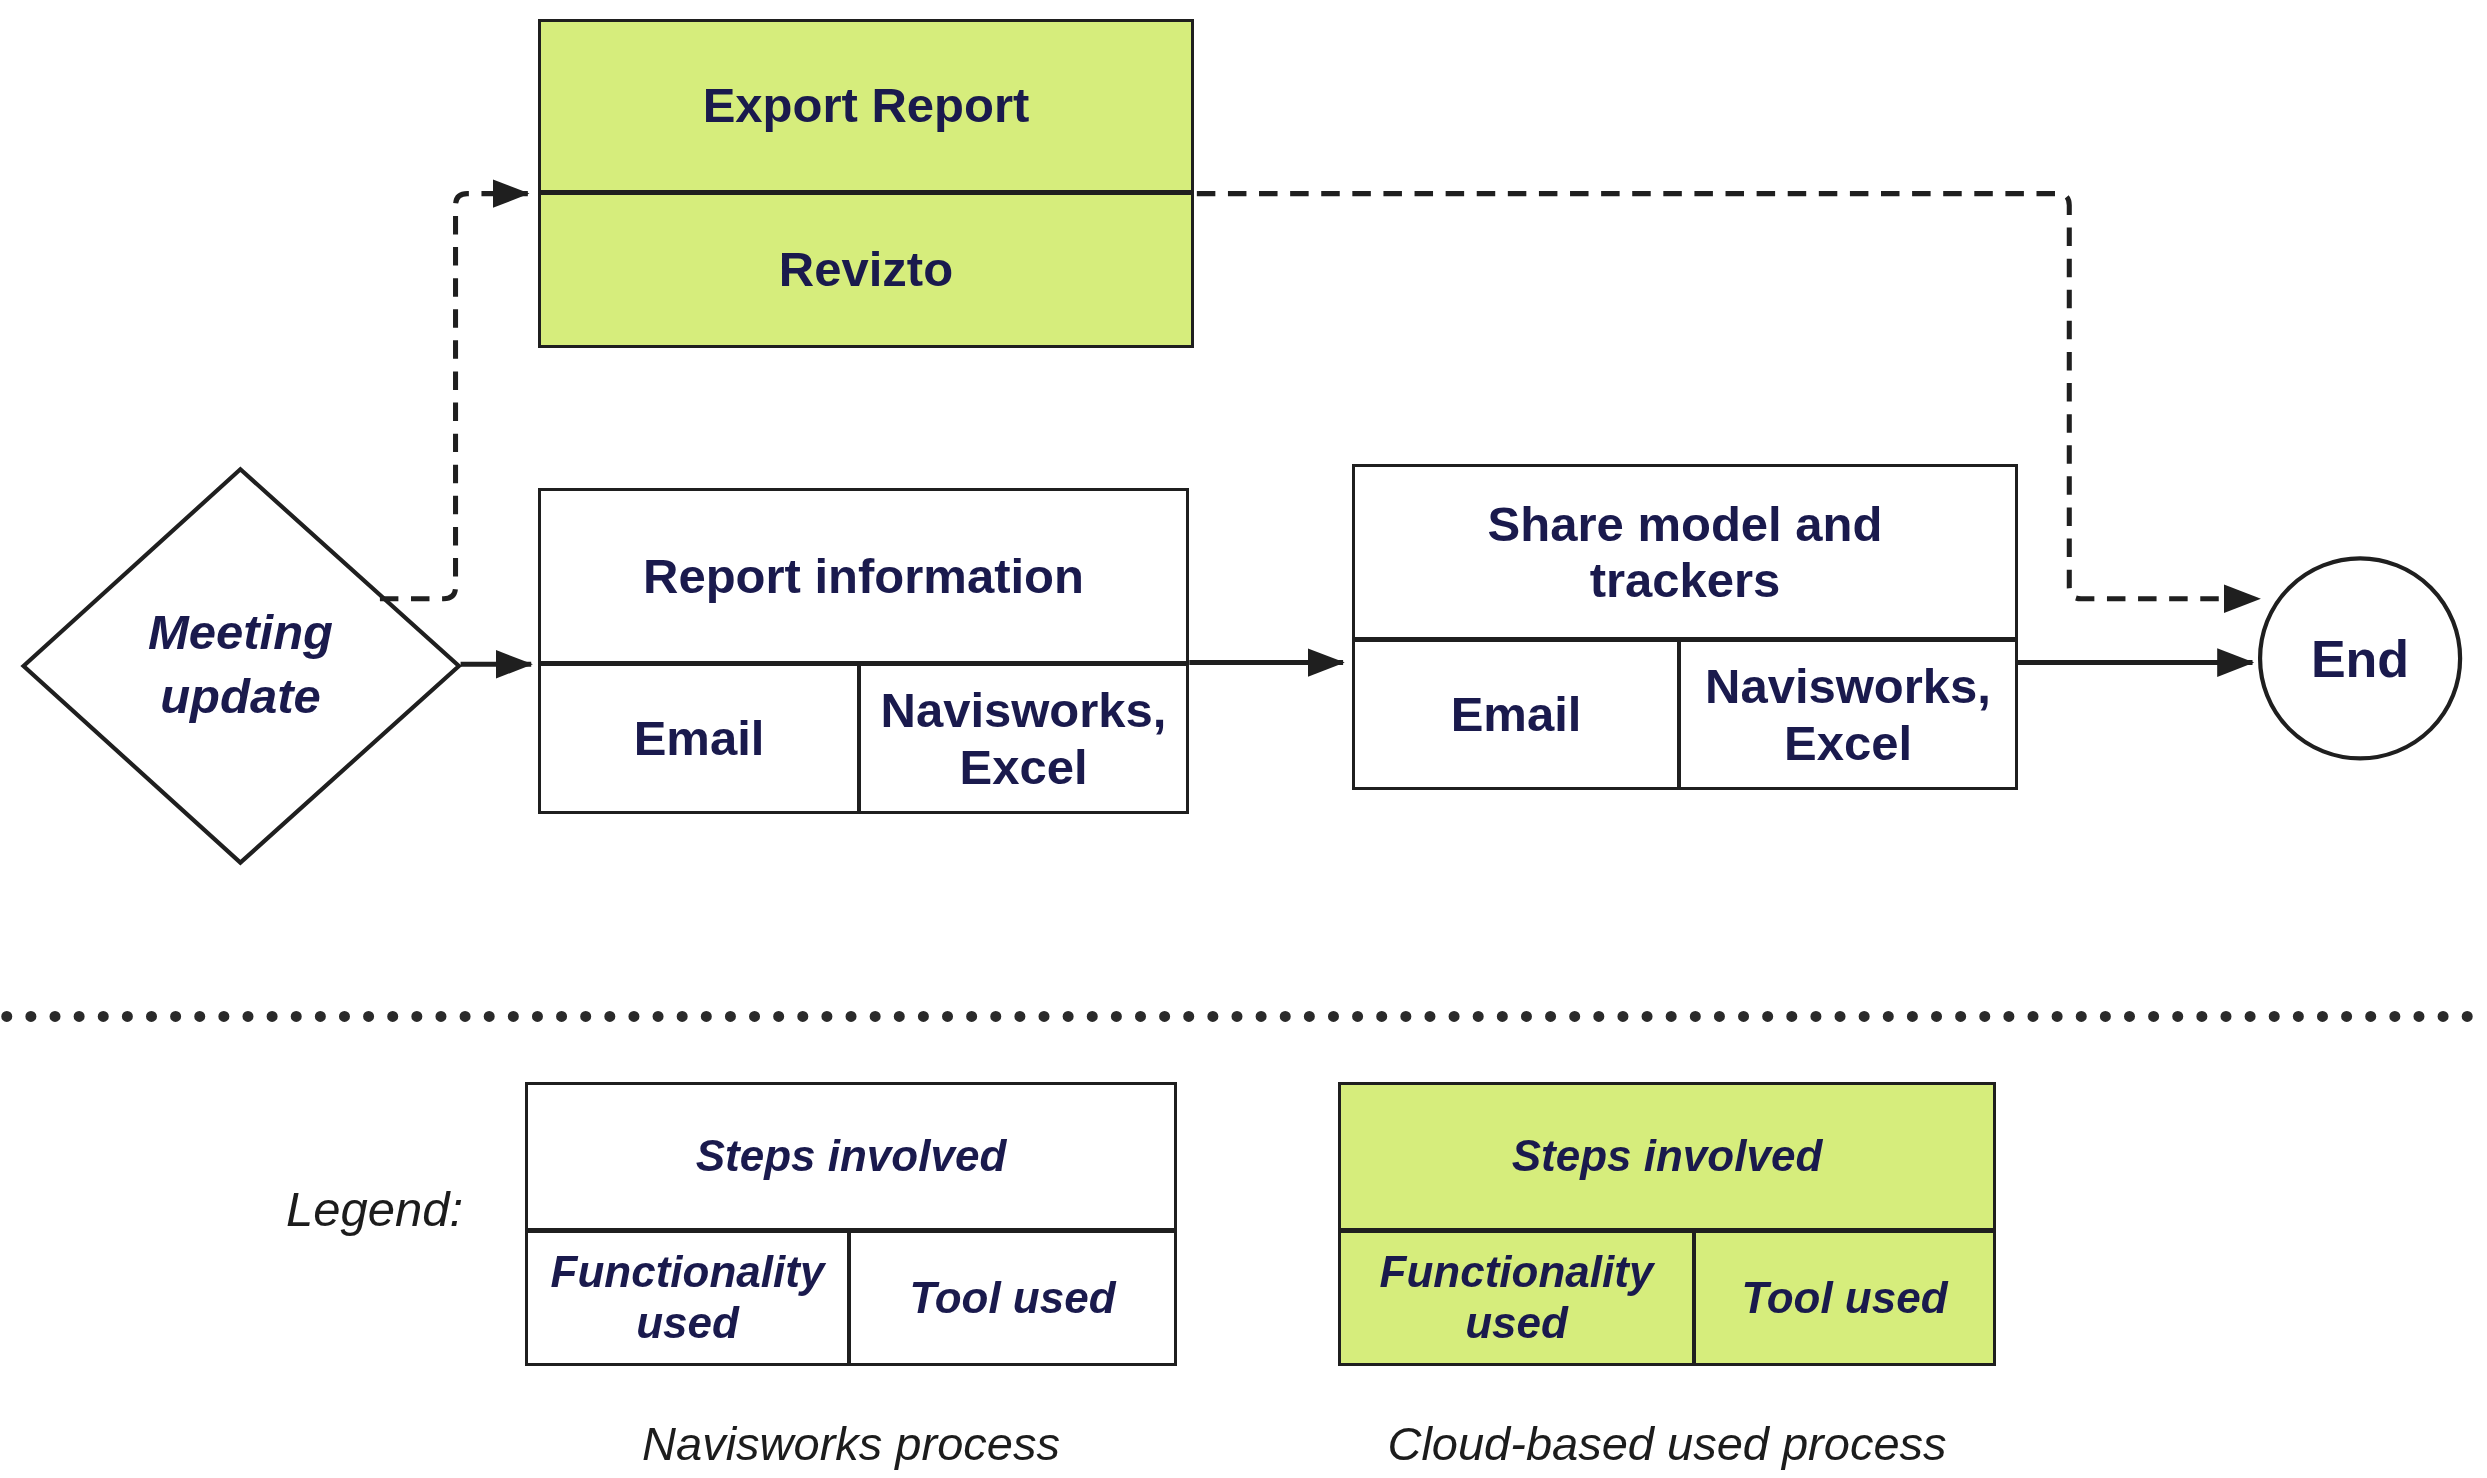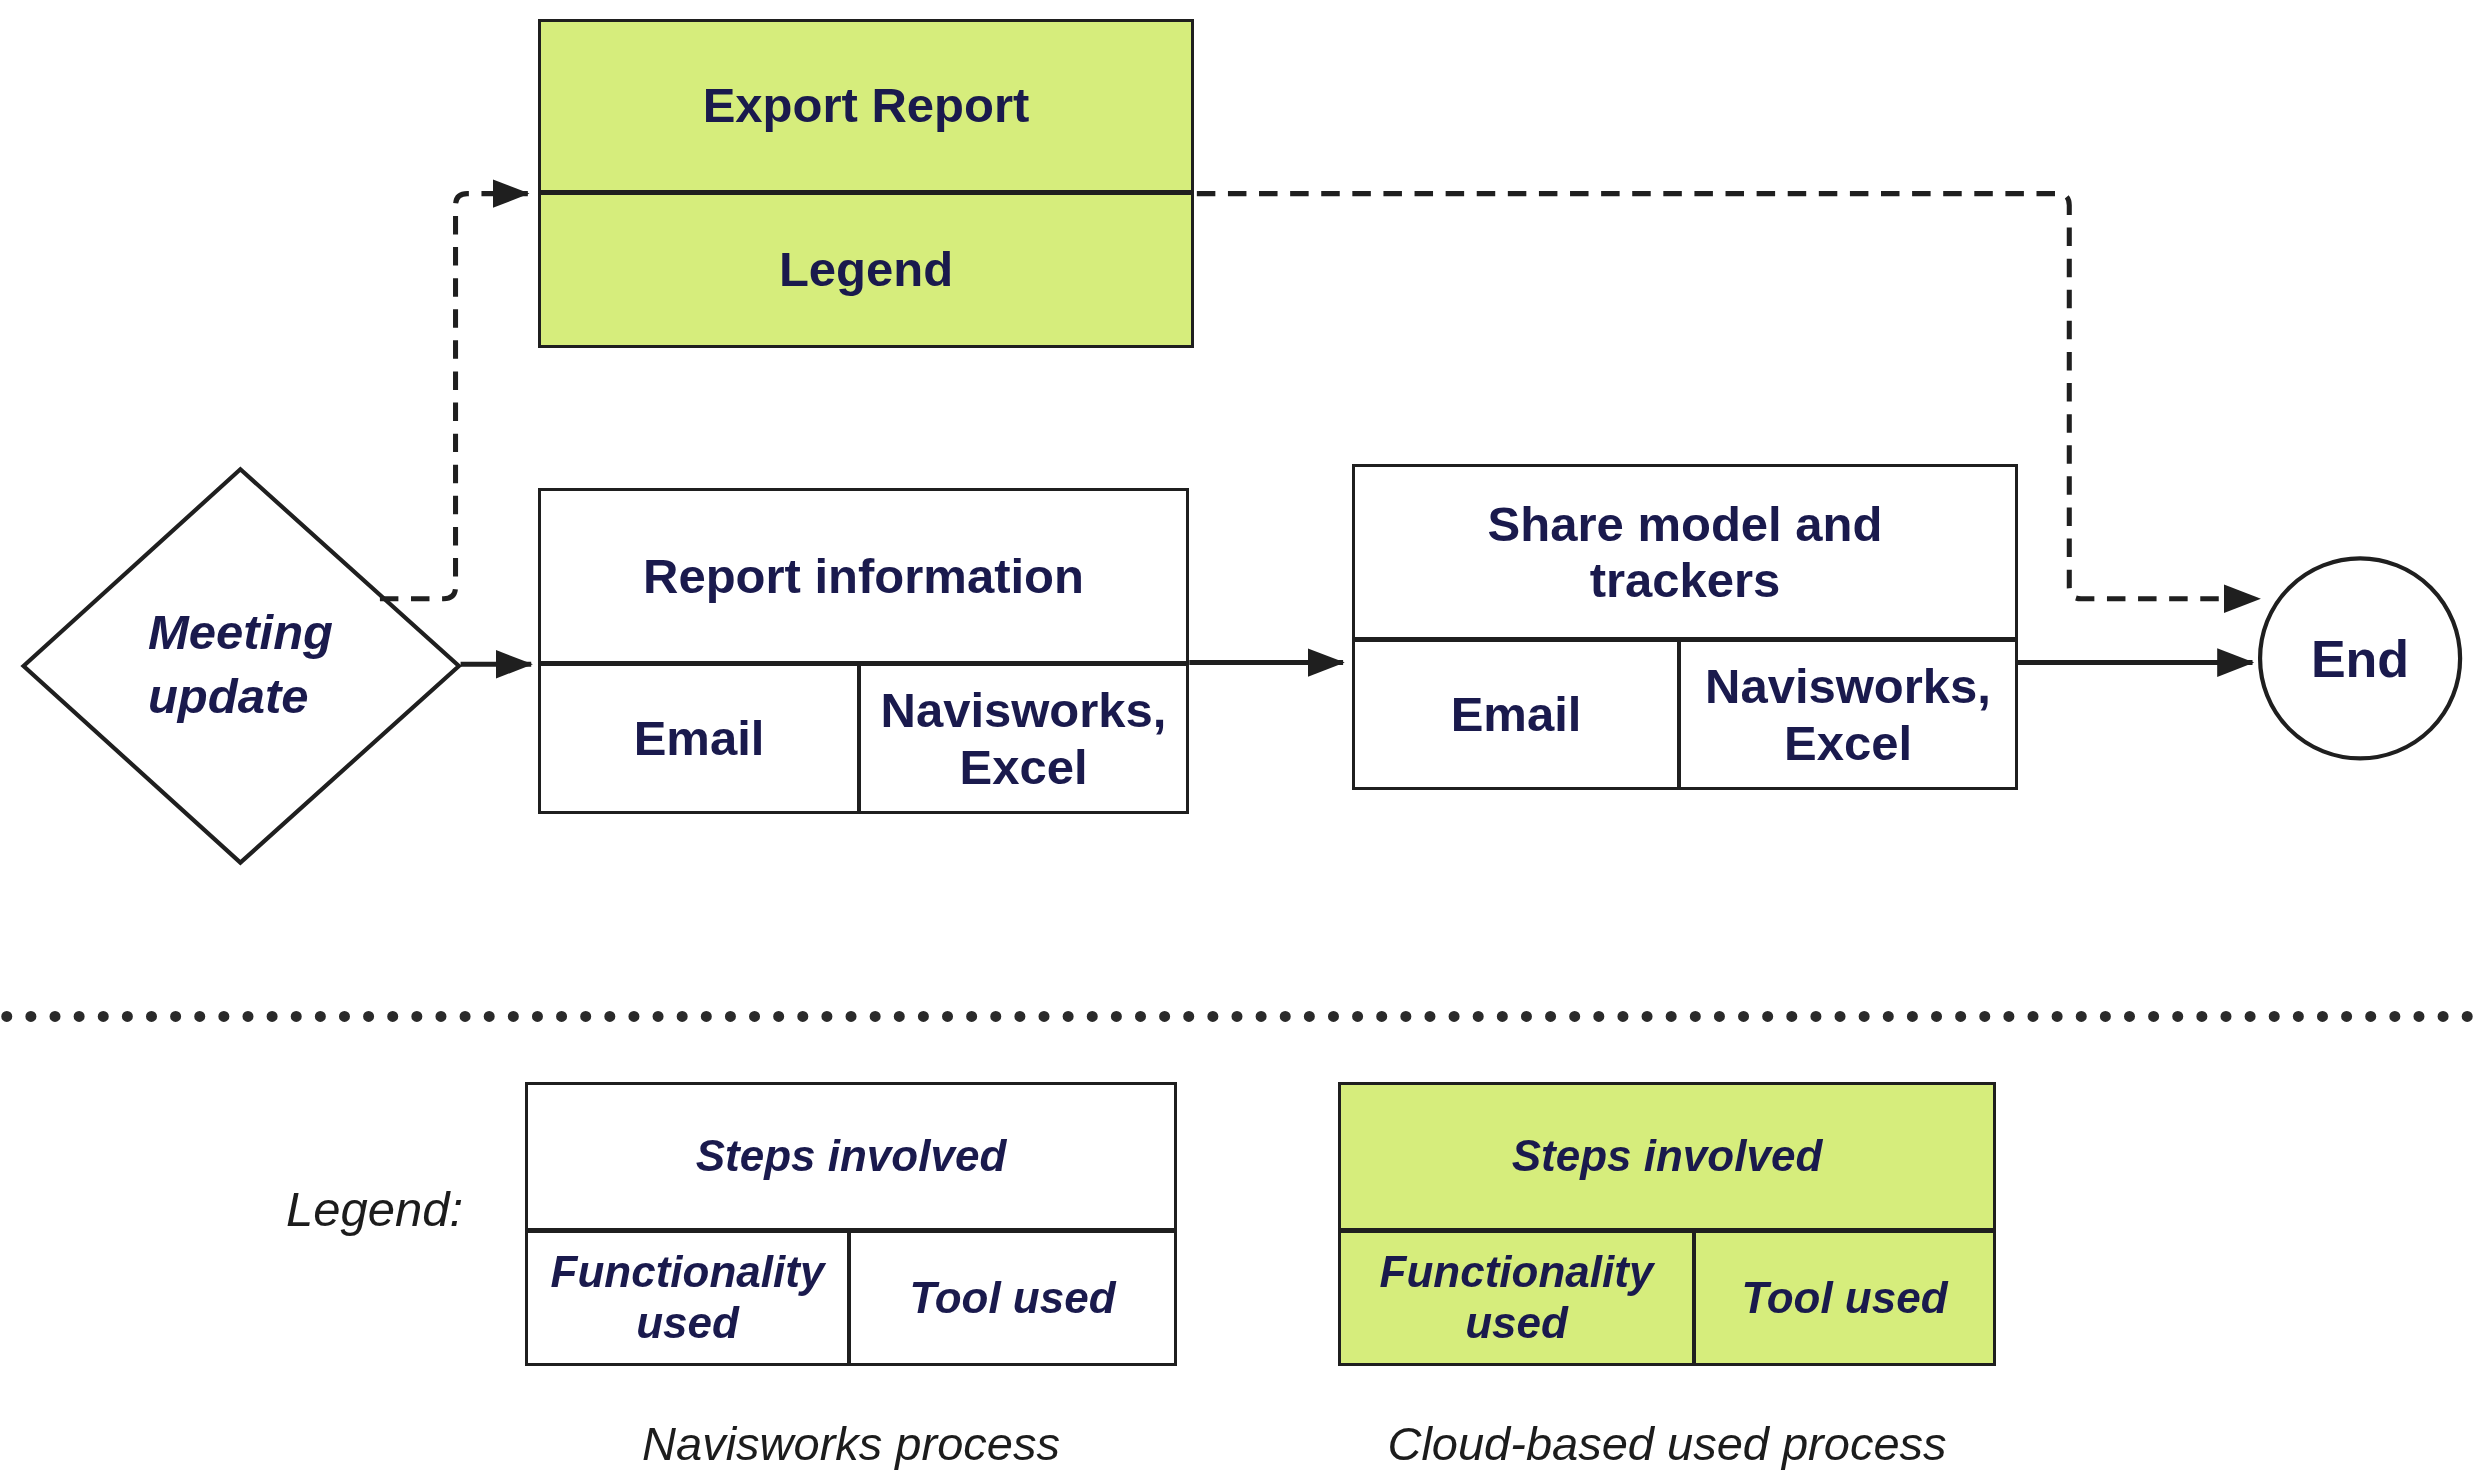--- a/index.html
+++ b/index.html
@@ -39,21 +39,21 @@
 
   .node-text {
     font-weight: bold; font-size: 49px; line-height: 1.15;
     color: var(--navy); text-align: center; white-space: pre-line;
   }
   .legend .node-text { font-style: italic; font-size: 44px; }
 
   .float-label {
     position: absolute; z-index: 3;
     display: flex; align-items: center; justify-content: center;
-    white-space: pre-line;
+    text-align: center; white-space: pre-line;
   }
   .diamond-label { font-weight: bold; font-style: italic; font-size: 49px; line-height: 1.3; color: var(--navy); }
   .end-label { font-weight: bold; font-size: 52px; color: var(--navy); }
   .legend-word { font-style: italic; font-size: 49px; color: var(--text-dark); }
   .caption { font-style: italic; font-size: 47px; color: var(--text-dark); }
 </style>
 </head>
 <body>
 
 <div id="canvas">
@@ -81,21 +81,21 @@
 
     <path d="M 8 1209 L 2951 1209" stroke-dasharray="0.1 28.6" stroke-linecap="round" style="stroke:#2a2a2a; stroke-width:13; fill:none"></path>
   </svg>
 
   <div class="pbox green" style="left:538px; top:18.5px; width:656px; height:329px; --title-h:168px; --left-w:315px;">
     <div class="pbox-title">
       <span class="node-text">Export Report</span>
     </div>
     <div class="pbox-row">
       <div class="pbox-cell">
-        <span class="node-text">Legend</span>
+        <span class="node-text">Revizto</span>
       </div>
     </div>
   </div>
 
   <div class="pbox" style="left:538px; top:488px; width:651px; height:326px; --title-h:170px; --left-w:316px;">
     <div class="pbox-title">
       <span class="node-text">Report information</span>
     </div>
     <div class="pbox-row">
       <div class="pbox-cell pbox-cell-left">

